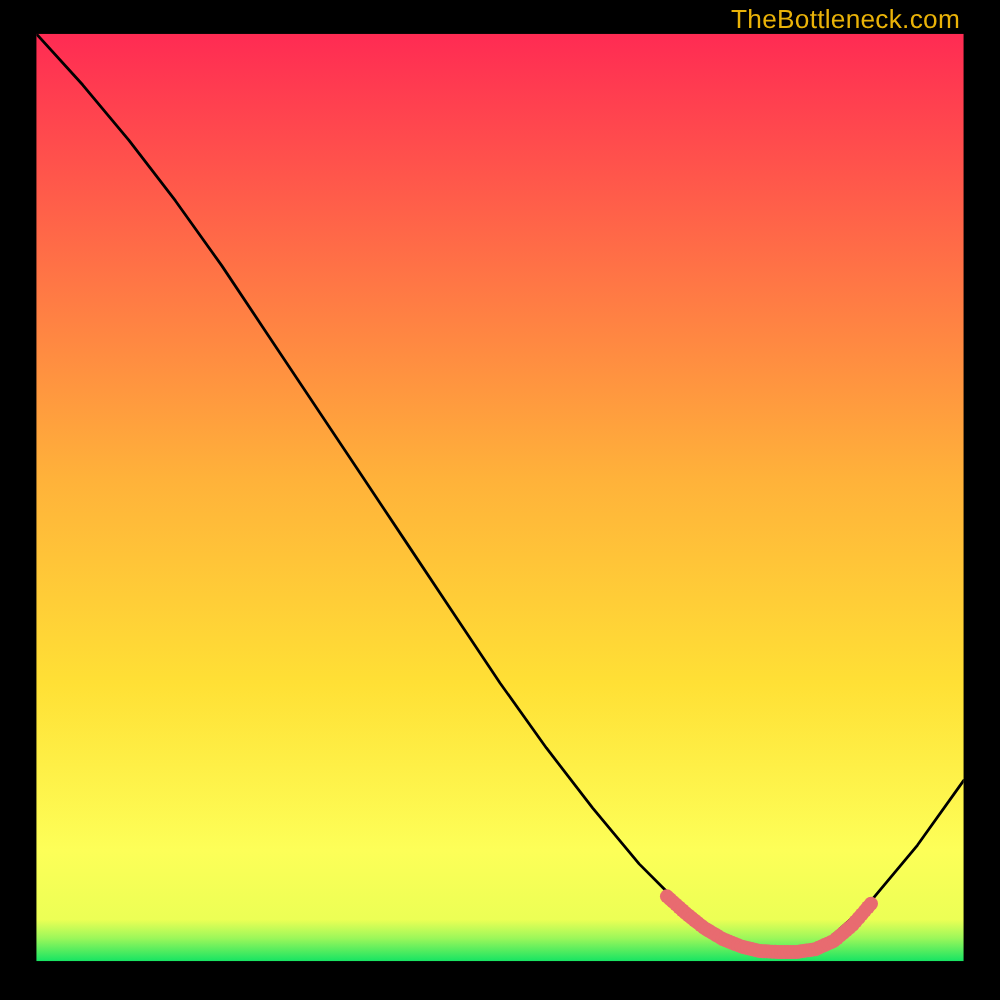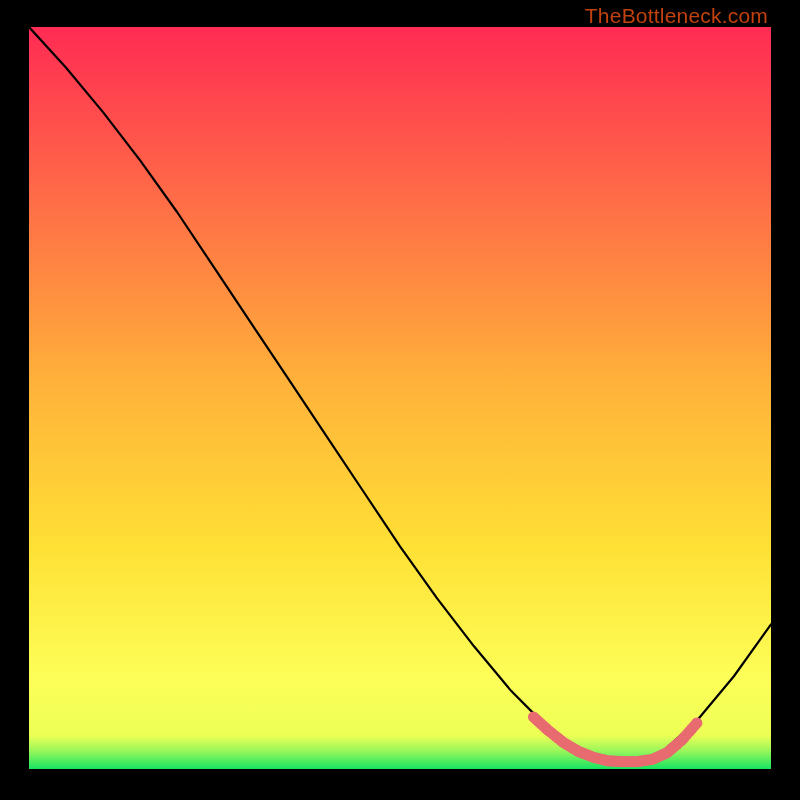--- a/index.html
+++ b/index.html
@@ -25,21 +25,21 @@
     width: 742px;
     height: 742px;
   }
   .watermark {
     position: absolute;
     top: 4px;
     right: 32px;
     font-family: Arial, Helvetica, sans-serif;
     font-size: 21px;
     font-weight: 500;
-    color: #c2410c;
+    color: #eab308;
     letter-spacing: 0.2px;
   }
 </style>
 </head>
 <body>
 
 <div class="frame">
   <svg class="plot" viewBox="0 0 742 742" preserveAspectRatio="none">
     <defs>
       <linearGradient id="bg-grad" x1="0" y1="0" x2="0" y2="1">

